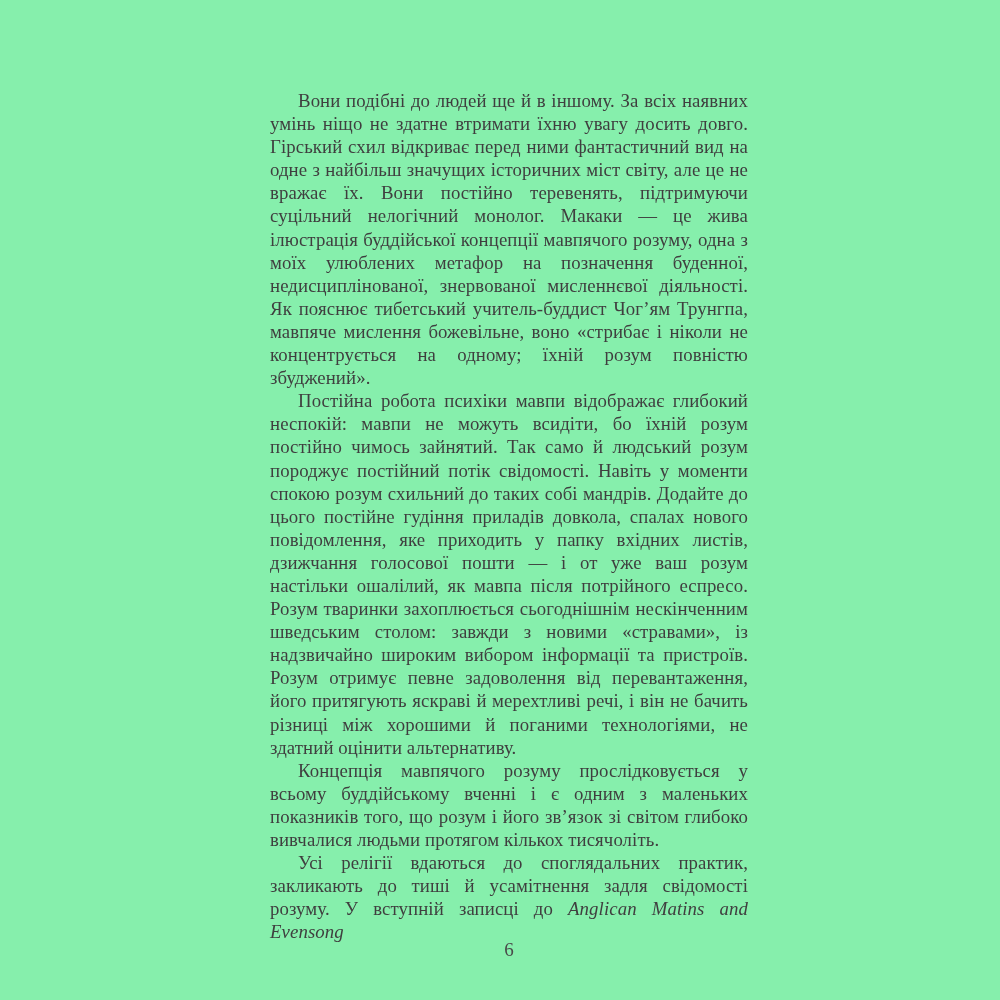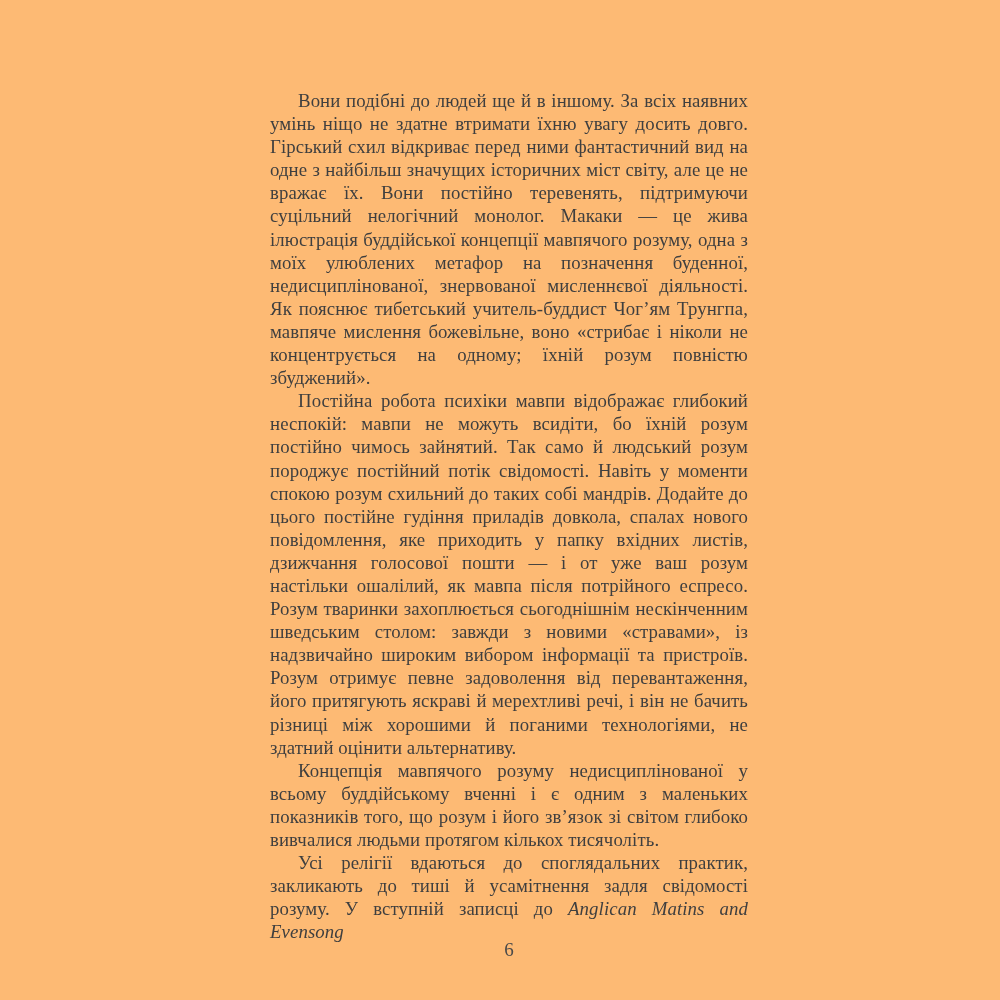--- a/index.html
+++ b/index.html
@@ -5,21 +5,21 @@
   html, body {
     margin: 0;
     padding: 0;
     background: #ffffff;
     font-family: "Liberation Serif", "DejaVu Serif", serif;
   }
   .book-page {
     position: relative;
     width: 1000px;
     height: 1000px;
-    background: #fdba74;
+    background: #86efac;
     overflow: hidden;
   }
   .text-column {
     position: absolute;
     left: 270px;
     top: 89px;
     width: 478px;
     font-size: 18.8px;
     line-height: 23.1px;
     color: #3f3f3f;
@@ -45,17 +45,17 @@
     color: #4a4a4a;
   }
 </style>
 </head>
 <body>
 
 <div class="book-page">
   <div class="text-column">
     <p>Вони подібні до людей ще й в іншому. За всіх наявних умінь ніщо не здатне втримати їхню увагу досить довго. Гірський схил відкриває перед ними фантастичний вид на одне з найбільш значущих історичних міст світу, але це не вражає їх. Вони постійно теревенять, підтримуючи суцільний нелогічний монолог. Макаки — це жива ілюстрація буддійської концепції мавпячого розуму, одна з моїх улюблених метафор на позначення буденної, недисциплінованої, знервованої мисленнєвої діяльності. Як пояснює тибетський учитель-буддист Чог’ям Трунгпа, мавпяче мислення божевільне, воно «стрибає і ніколи не концентрується на одному; їхній розум повністю збуджений».</p>
     <p>Постійна робота психіки мавпи відображає глибокий неспокій: мавпи не можуть всидіти, бо їхній розум постійно чимось зайнятий. Так само й людський розум породжує постійний потік свідомості. Навіть у моменти спокою розум схильний до таких собі мандрів. Додайте до цього постійне гудіння приладів довкола, спалах нового повідомлення, яке приходить у папку вхідних листів, дзижчання голосової пошти — і от уже ваш розум настільки ошалілий, як мавпа після потрійного еспресо. Розум тваринки захоплюється сьогоднішнім нескінченним шведським столом: завжди з новими «стравами», із надзвичайно широким вибором інформації та пристроїв. Розум отримує певне задоволення від перевантаження, його притягують яскраві й мерехтливі речі, і він не бачить різниці між хорошими й поганими технологіями, не здатний оцінити альтернативу.</p>
-    <p>Концепція мавпячого розуму недисциплінованої у всьому буддійському вченні і є одним з маленьких показників того, що розум і його зв’язок зі світом глибоко вивчалися людьми протягом кількох тисячоліть.</p>
+    <p>Концепція мавпячого розуму прослідковується у всьому буддійському вченні і є одним з маленьких показників того, що розум і його зв’язок зі світом глибоко вивчалися людьми протягом кількох тисячоліть.</p>
     <p><span>Усі релігії вдаються до споглядальних практик, закликають до тиші й усамітнення задля свідомості розуму. У вступній записці до </span><span class="italic-title">Anglican Matins and Evensong</span></p>
   </div>
   <div class="page-number">6</div>
 </div>
 
 </body></html>

